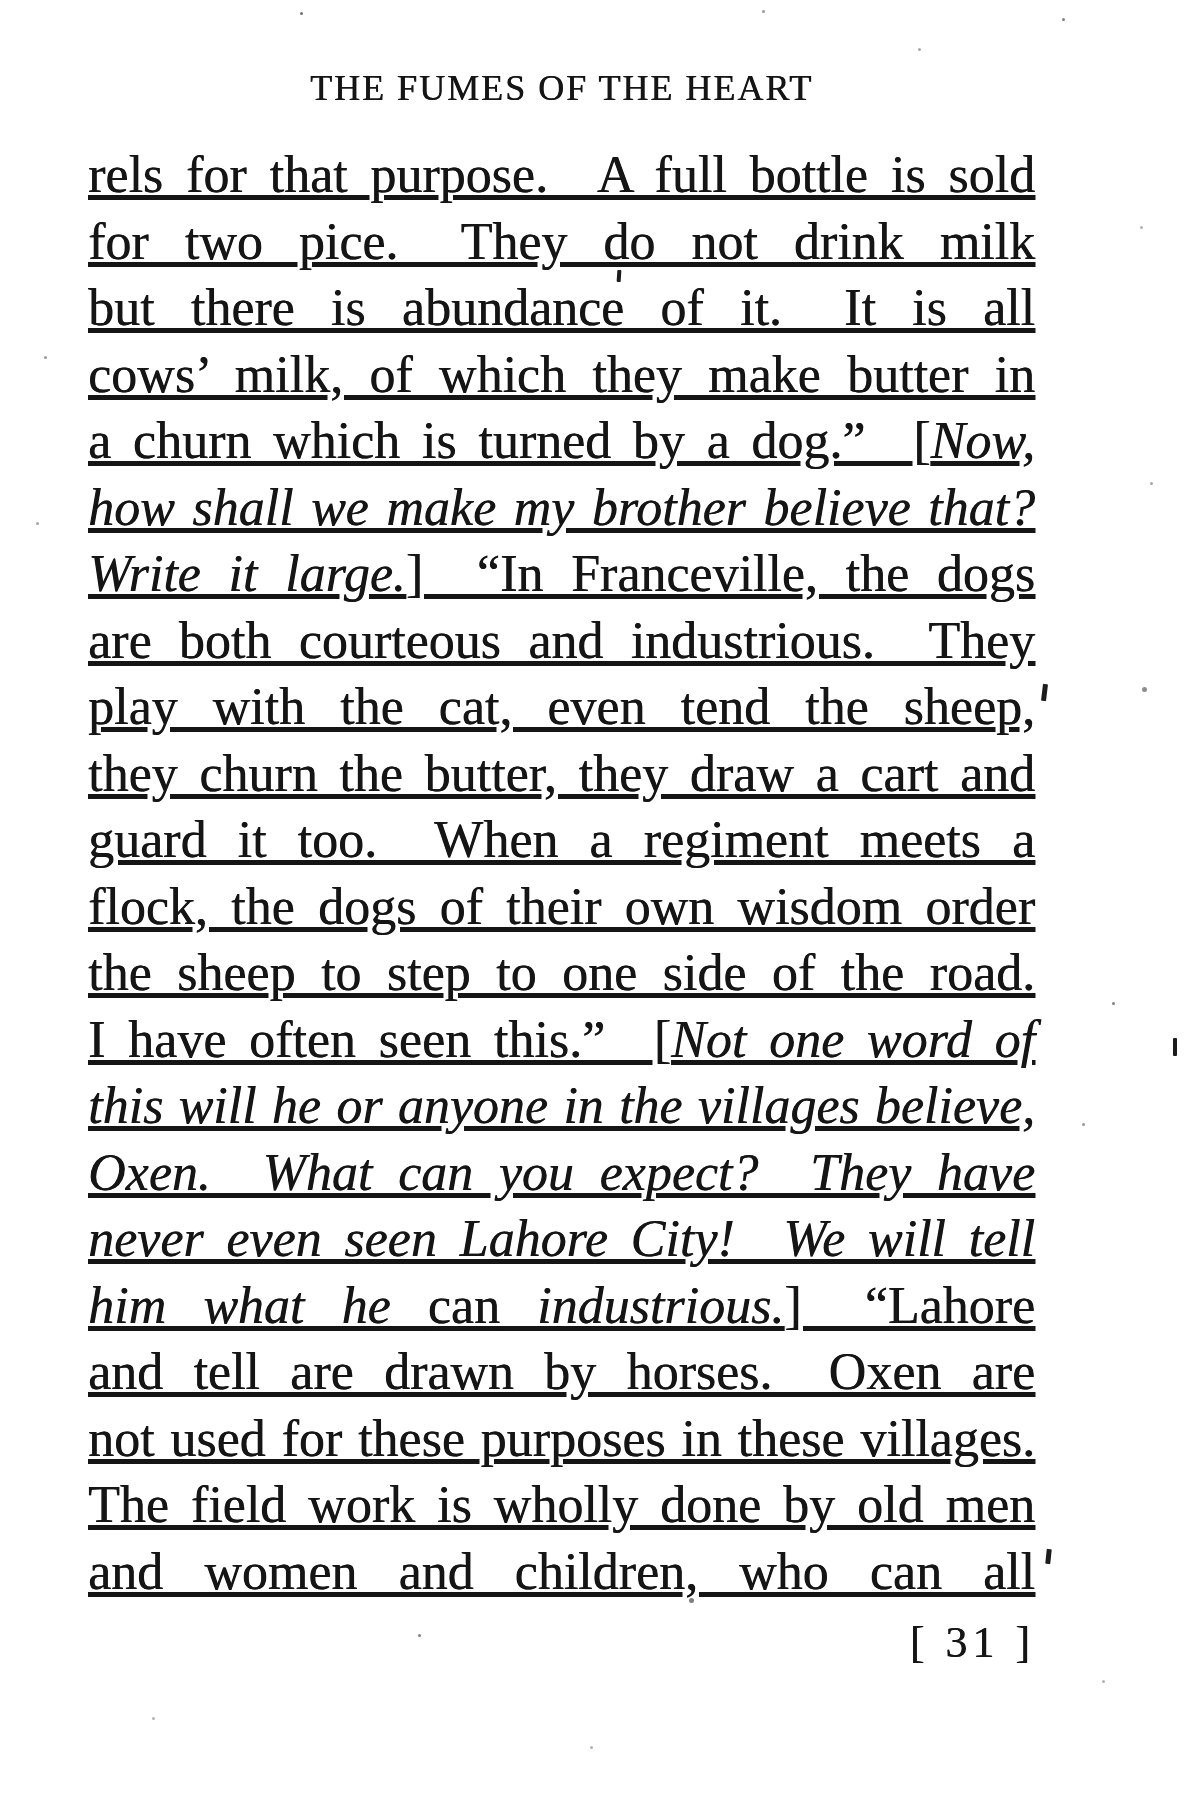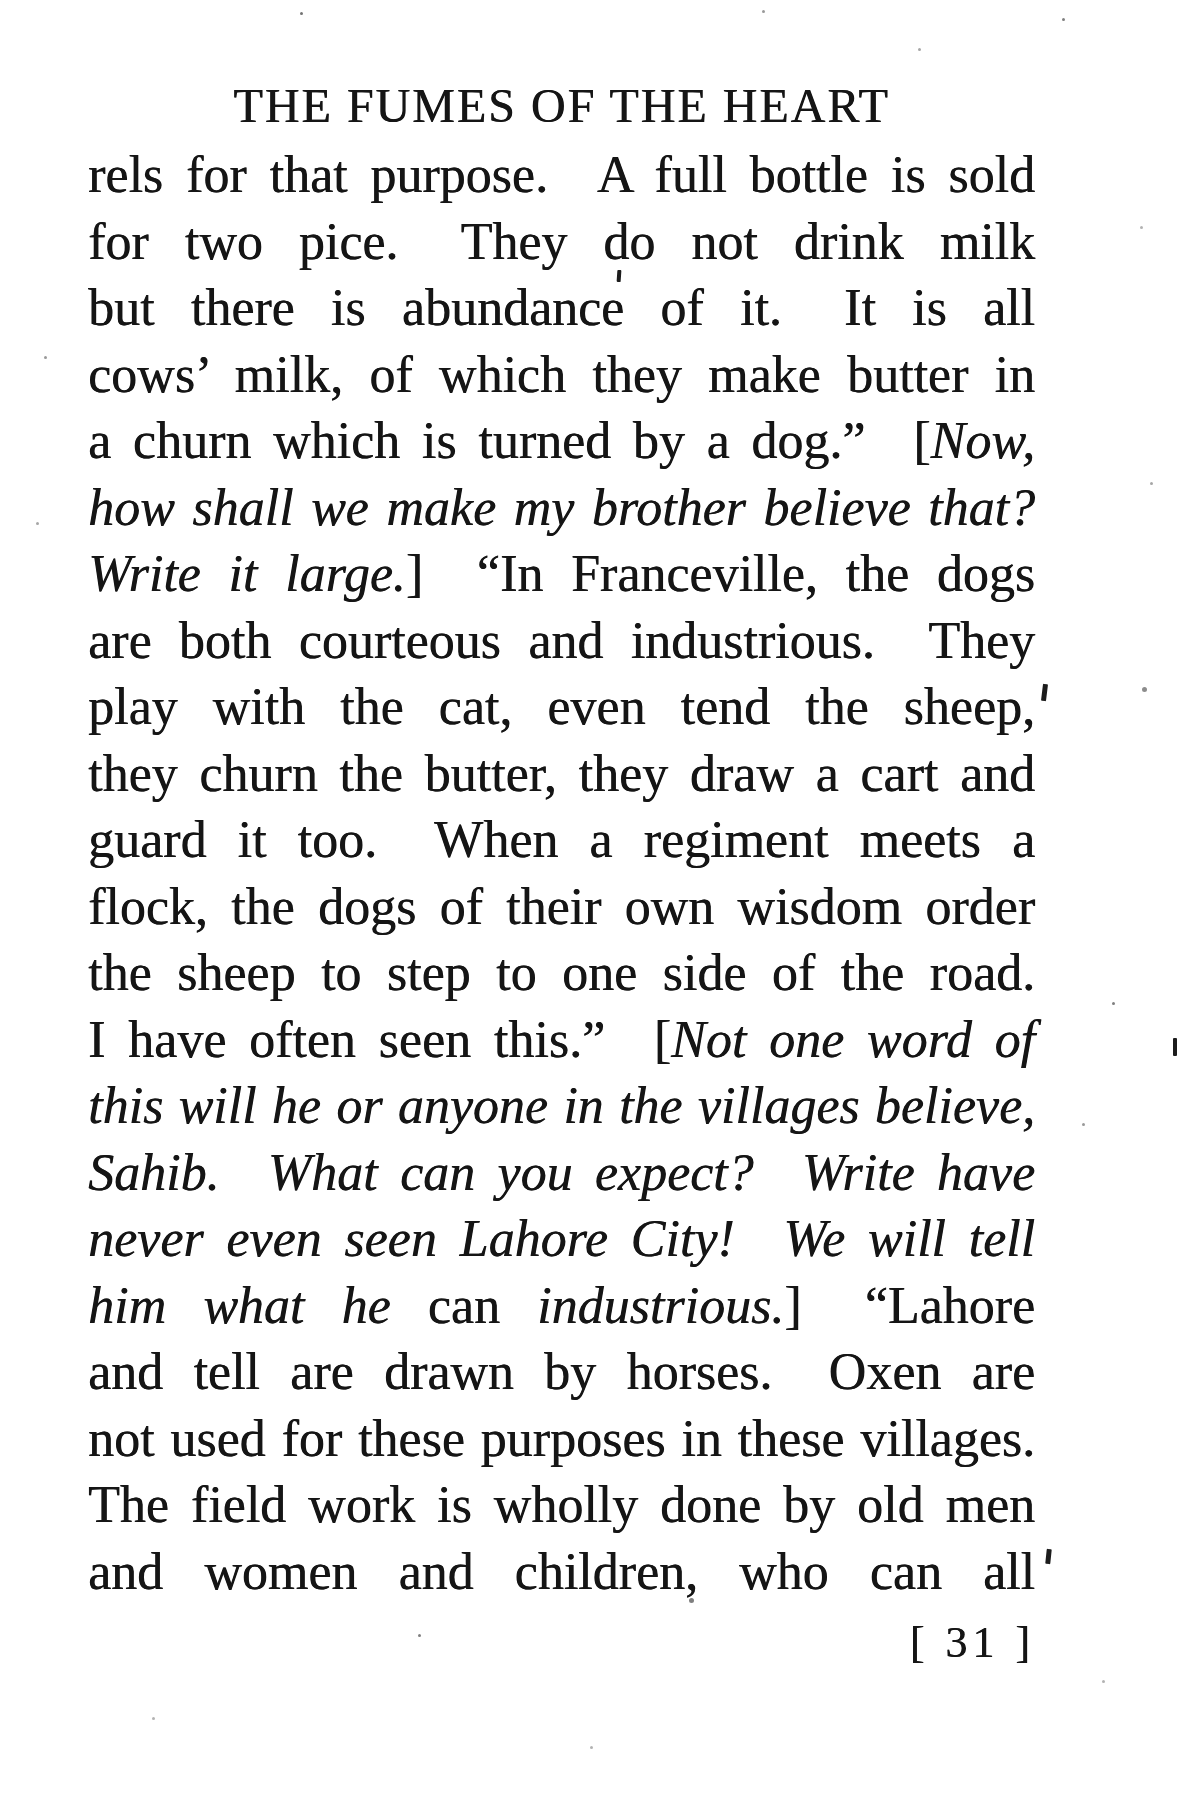--- a/index.html
+++ b/index.html
@@ -2,35 +2,35 @@
 <html><head>
 <meta charset="utf-8">
 <style>
   html,body{margin:0;padding:0;}
   body{
     width:1197px;height:1796px;position:relative;overflow:hidden;
     background:#ffffff;color:#151515;
     font-family:"Liberation Serif","DejaVu Serif",serif;
   }
   .running-head{
-    position:absolute;left:88px;top:82px;width:947px;
-    text-align:center;font-size:48px;line-height:1;letter-spacing:2px;
+    position:absolute;left:88px;top:70px;width:947px;
+    text-align:center;font-size:36px;line-height:1;letter-spacing:2px;
     white-space:nowrap;text-shadow:0.6px 0 currentColor;
   }
   .text-block{
     position:absolute;left:88px;top:142px;width:947px;
     font-size:52px;line-height:66.5px;
     text-shadow:0.5px 0 currentColor;
   }
   .line{
     text-align:justify;
     text-align-last:justify;
     height:66.5px;white-space:normal;
   }
-  .seg{display:inline;}
+  .seg{display:inline;text-decoration:underline;}
   .it{font-style:italic;}
   .folio{
     position:absolute;left:88px;top:1621px;width:947px;
     text-align:right;font-size:44px;line-height:1;letter-spacing:5px;
     text-shadow:0.5px 0 currentColor;
   }
   
   .tick{position:absolute;background:#1c1c1c;border-radius:1px;}
   .tick-sheep{left:1042px;top:684px;width:5px;height:17px;transform:rotate(7deg);}
   .tick-margin{left:1173px;top:1038px;width:4px;height:18px;}
@@ -73,21 +73,21 @@
   <div class="line"><span class="seg it">how shall we make my brother believe that?</span></div>
   <div class="line"><span class="seg it">Write it large.</span><span class="seg">]  “In Franceville, the dogs</span></div>
   <div class="line"><span class="seg">are both courteous and industrious.  They</span></div>
   <div class="line"><span class="seg">play with the cat, even tend the sheep,</span></div>
   <div class="line"><span class="seg">they churn the butter, they draw a cart and</span></div>
   <div class="line"><span class="seg">guard it too.  When a regiment meets a</span></div>
   <div class="line"><span class="seg">flock, the dogs of their own wisdom order</span></div>
   <div class="line"><span class="seg">the sheep to step to one side of the road.</span></div>
   <div class="line"><span class="seg">I have often seen this.”  [</span><span class="seg it">Not one word of</span></div>
   <div class="line"><span class="seg it">this will he or anyone in the villages believe,</span></div>
-  <div class="line"><span class="seg it">Sahib.  What can you expect?  Write have</span></div>
+  <div class="line"><span class="seg it">Oxen.  What can you expect?  They have</span></div>
   <div class="line"><span class="seg it">never even seen Lahore City!  We will tell</span></div>
   <div class="line"><span class="seg it">him what he </span><span class="seg">can</span><span class="seg it"> industrious.</span><span class="seg">]  “Lahore</span></div>
   <div class="line"><span class="seg">and tell are drawn by horses.  Oxen are</span></div>
   <div class="line"><span class="seg">not used for these purposes in these villages.</span></div>
   <div class="line"><span class="seg">The field work is wholly done by old men</span></div>
   <div class="line"><span class="seg">and women and children, who can all</span></div>
 </div>
 
 <div class="folio">[ 31 ]</div>
 

